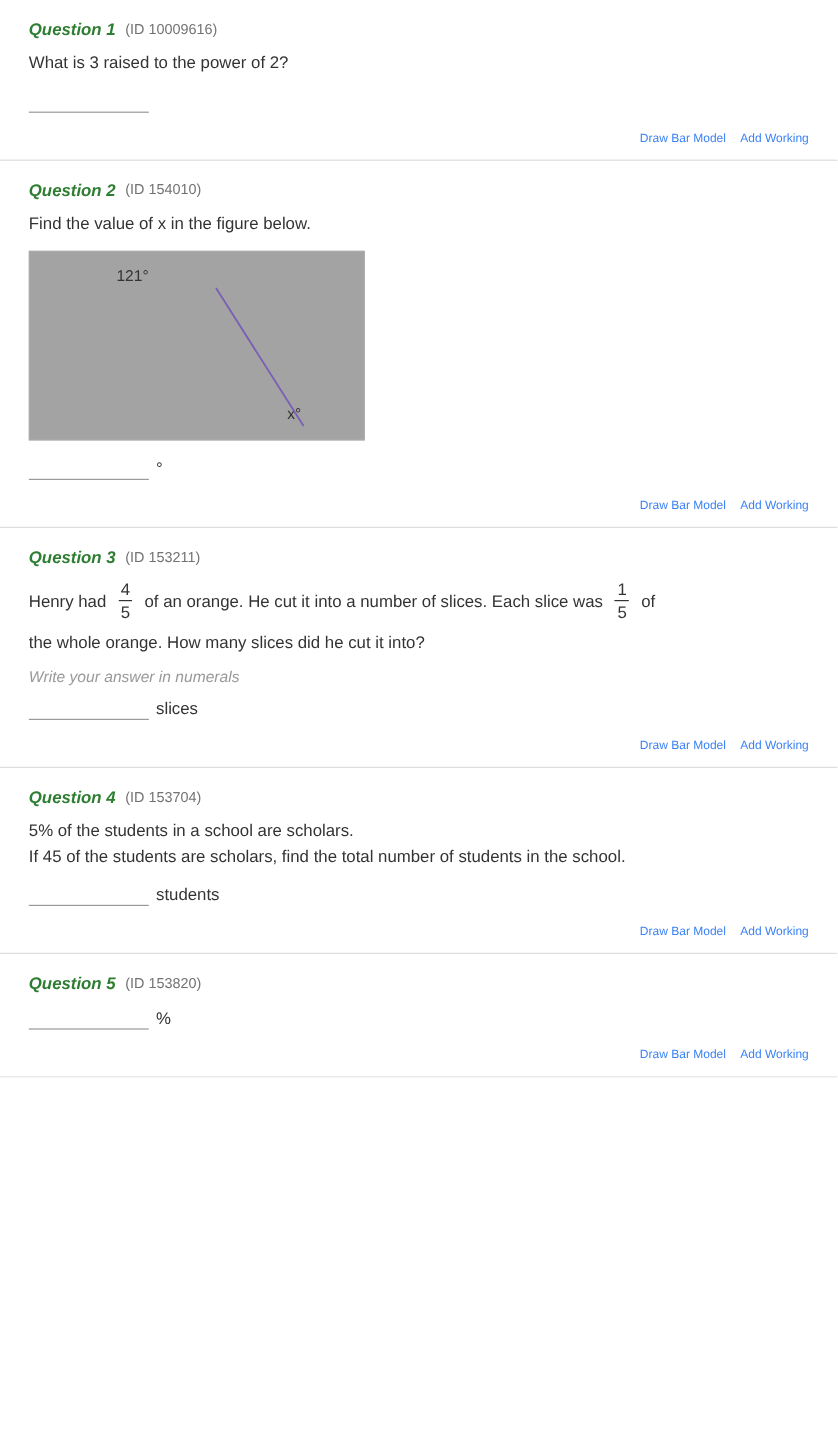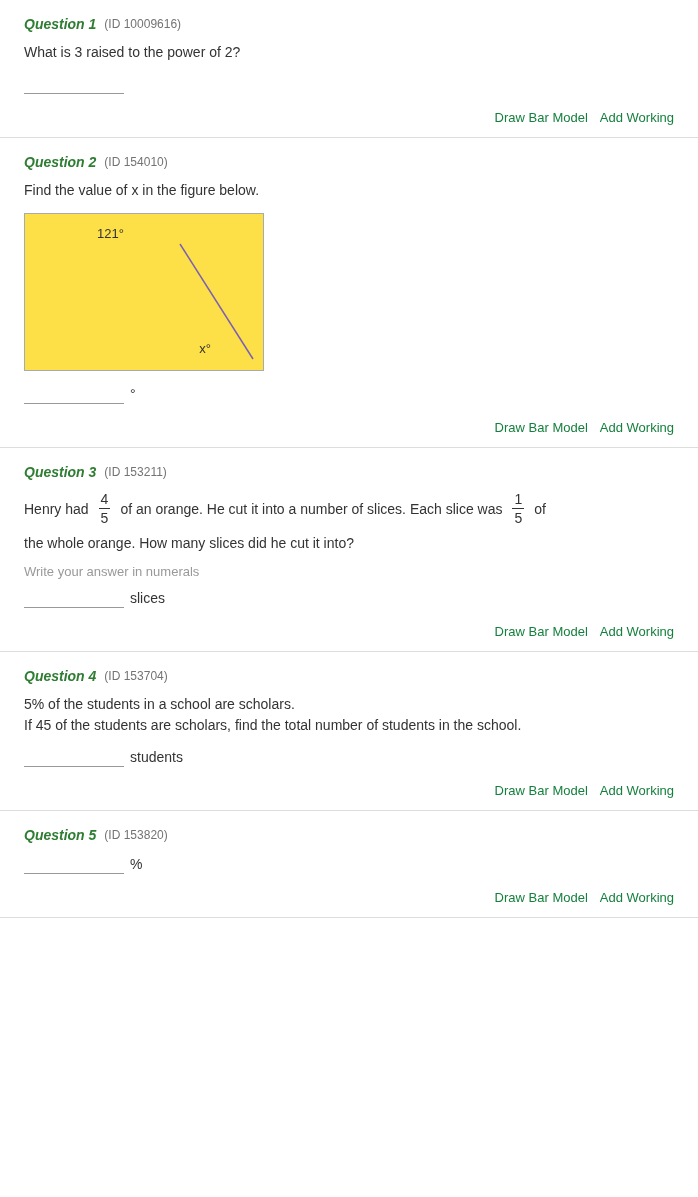--- a/index.html
+++ b/index.html
@@ -66,39 +66,39 @@
 
     .action-row {
       display: flex;
       justify-content: flex-end;
       gap: 12px;
       margin-top: 10px;
       padding-top: 6px;
     }
 
     .action-link {
-      color: #15803d;
-      font-size: 13px;
+      color: #3b82f6;
+      font-size: 10px;
       cursor: pointer;
       text-decoration: none;
     }
 
     
     .figure-container {
       margin: 12px 0;
       display: flex;
       justify-content: flex-start;
     }
 
     .figure-box {
       border: 1px solid #aaa;
-      width: 240px;
+      width: 280px;
       height: 158px;
       position: relative;
-      background: #fde047;
+      background: #a3a3a3;
     }
 
     .angle-label-121 {
       position: absolute;
       top: 12px;
       left: 72px;
       font-size: 13px;
       color: #333;
     }
 
@@ -129,20 +129,21 @@
 
     .fraction .denominator {
       padding: 0 2px;
       line-height: 1.3;
     }
 
     .hint-text {
       color: #999;
       font-size: 13px;
       margin-bottom: 4px;
+      font-style: italic;
     }
 
     .inline-flex-text {
       display: flex;
       align-items: center;
       flex-wrap: wrap;
       gap: 8px;
       margin-bottom: 6px;
       line-height: 2;
     }

